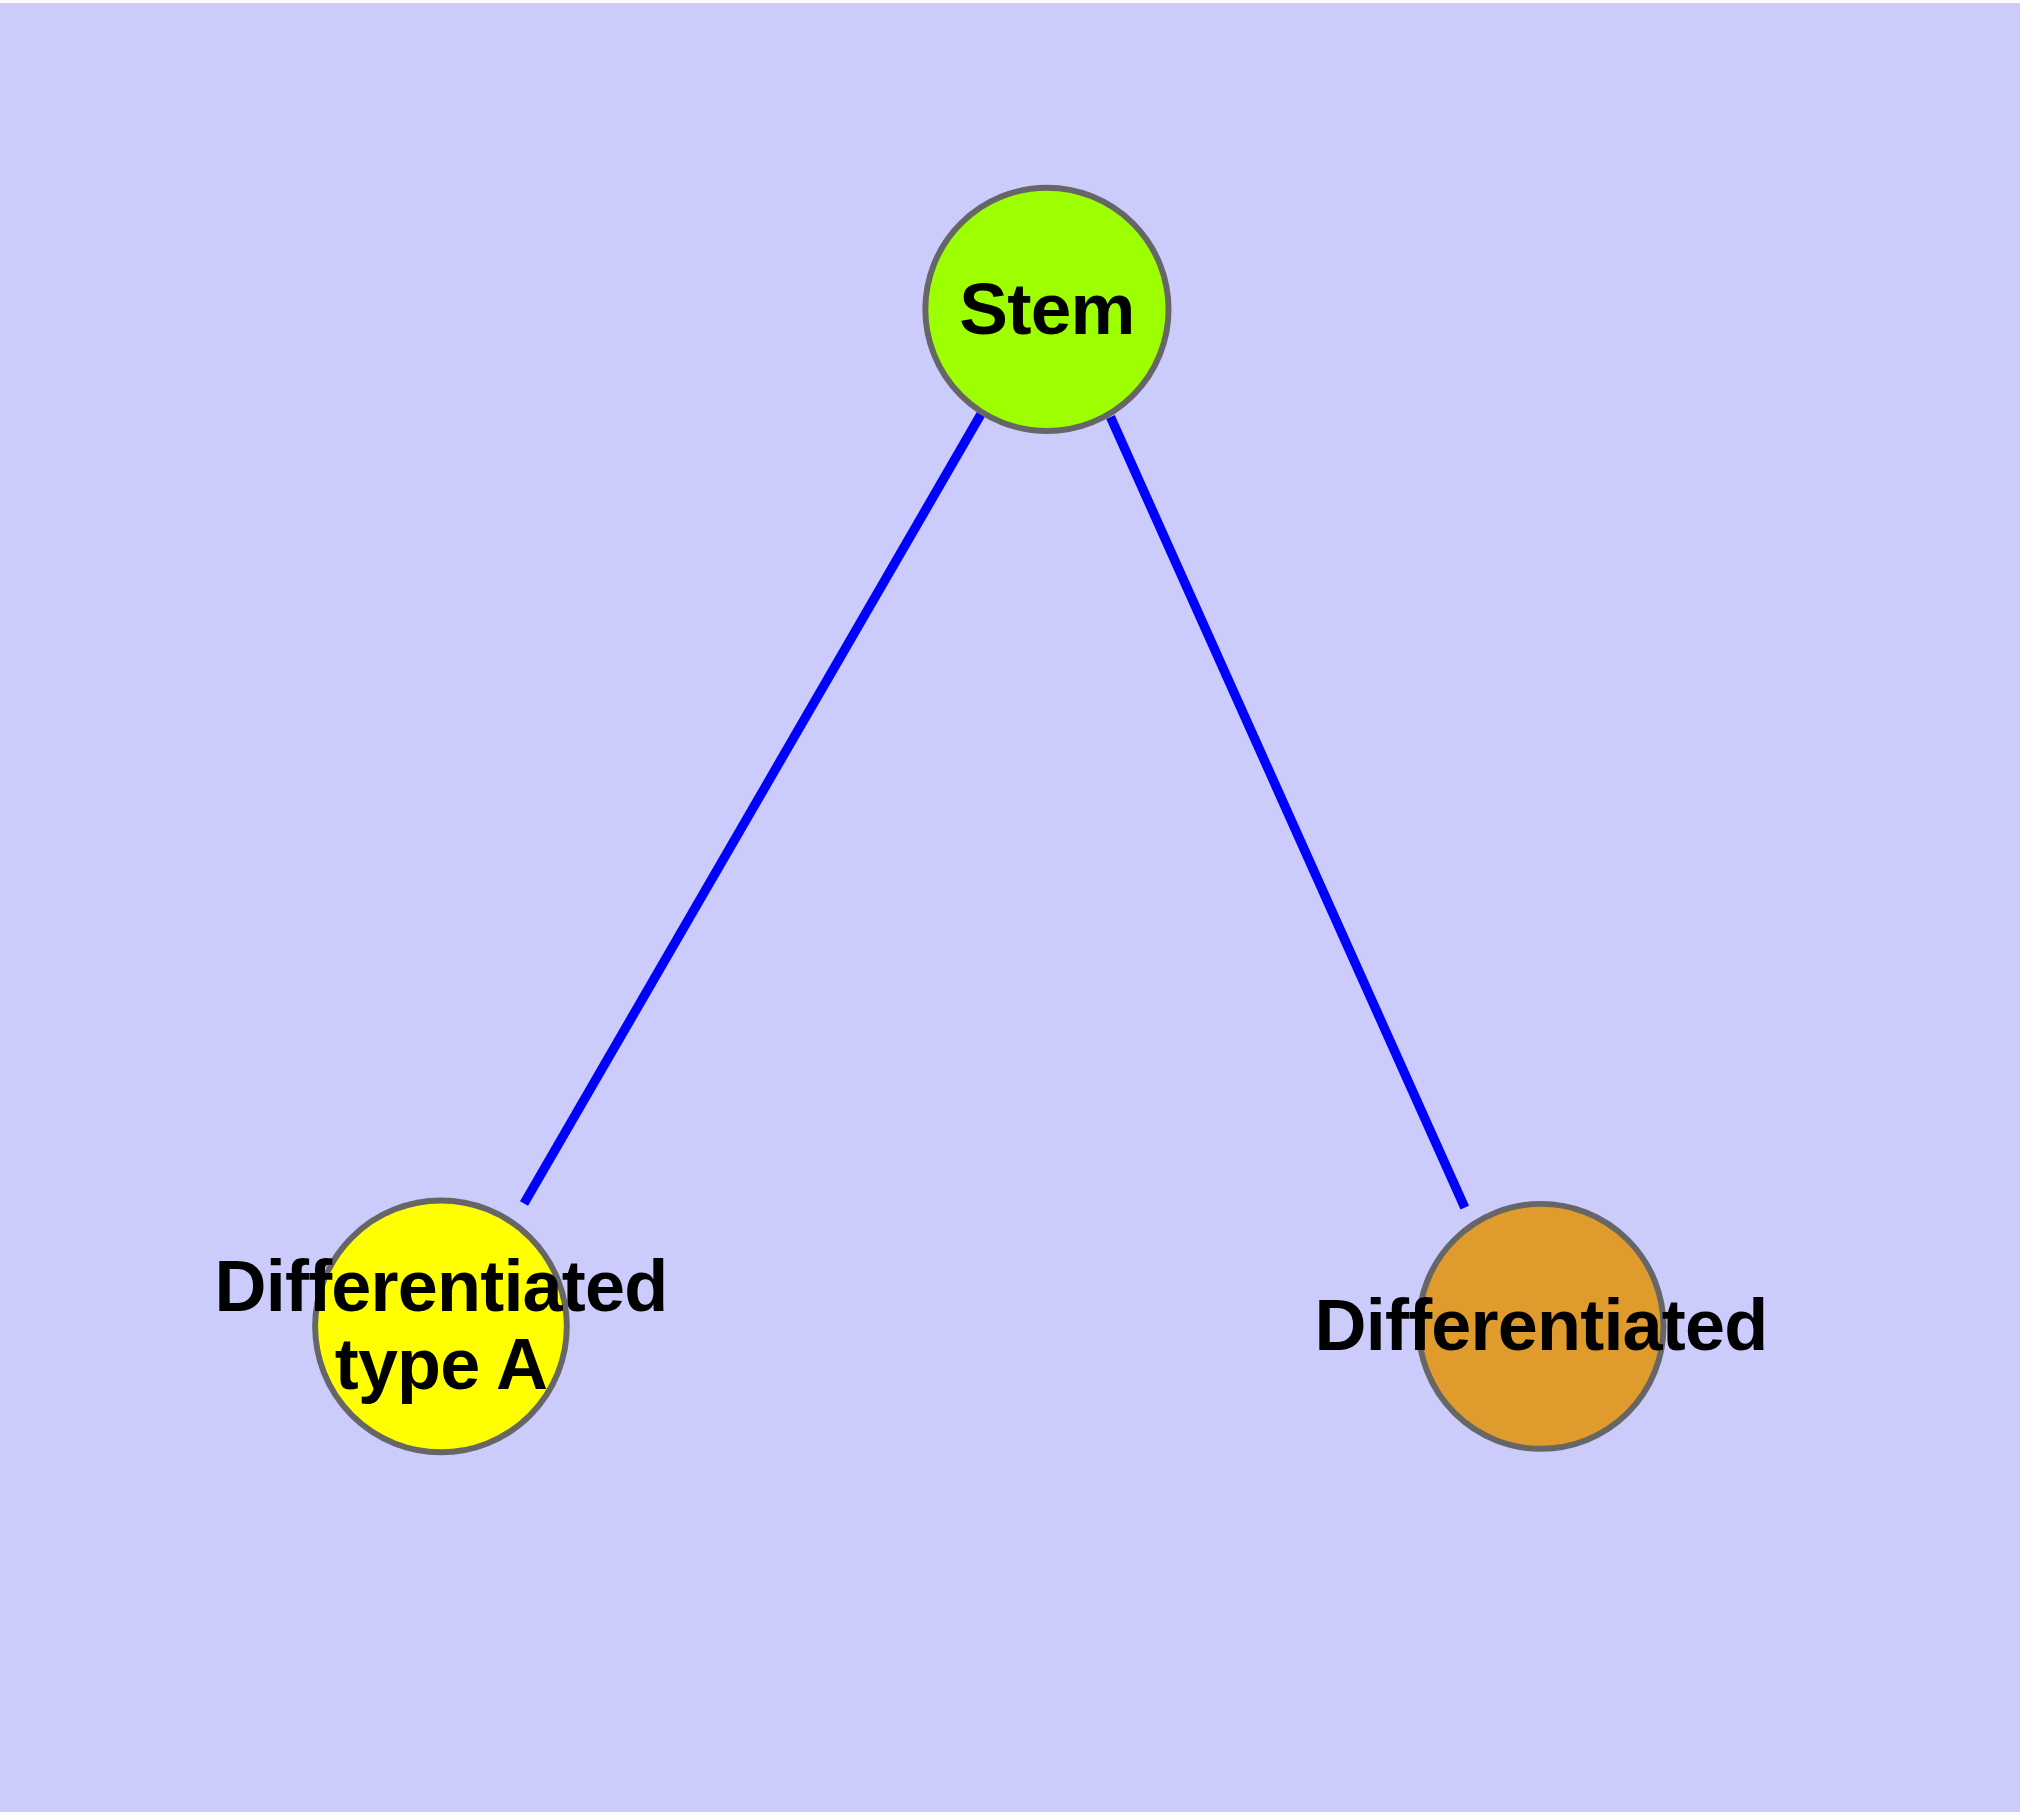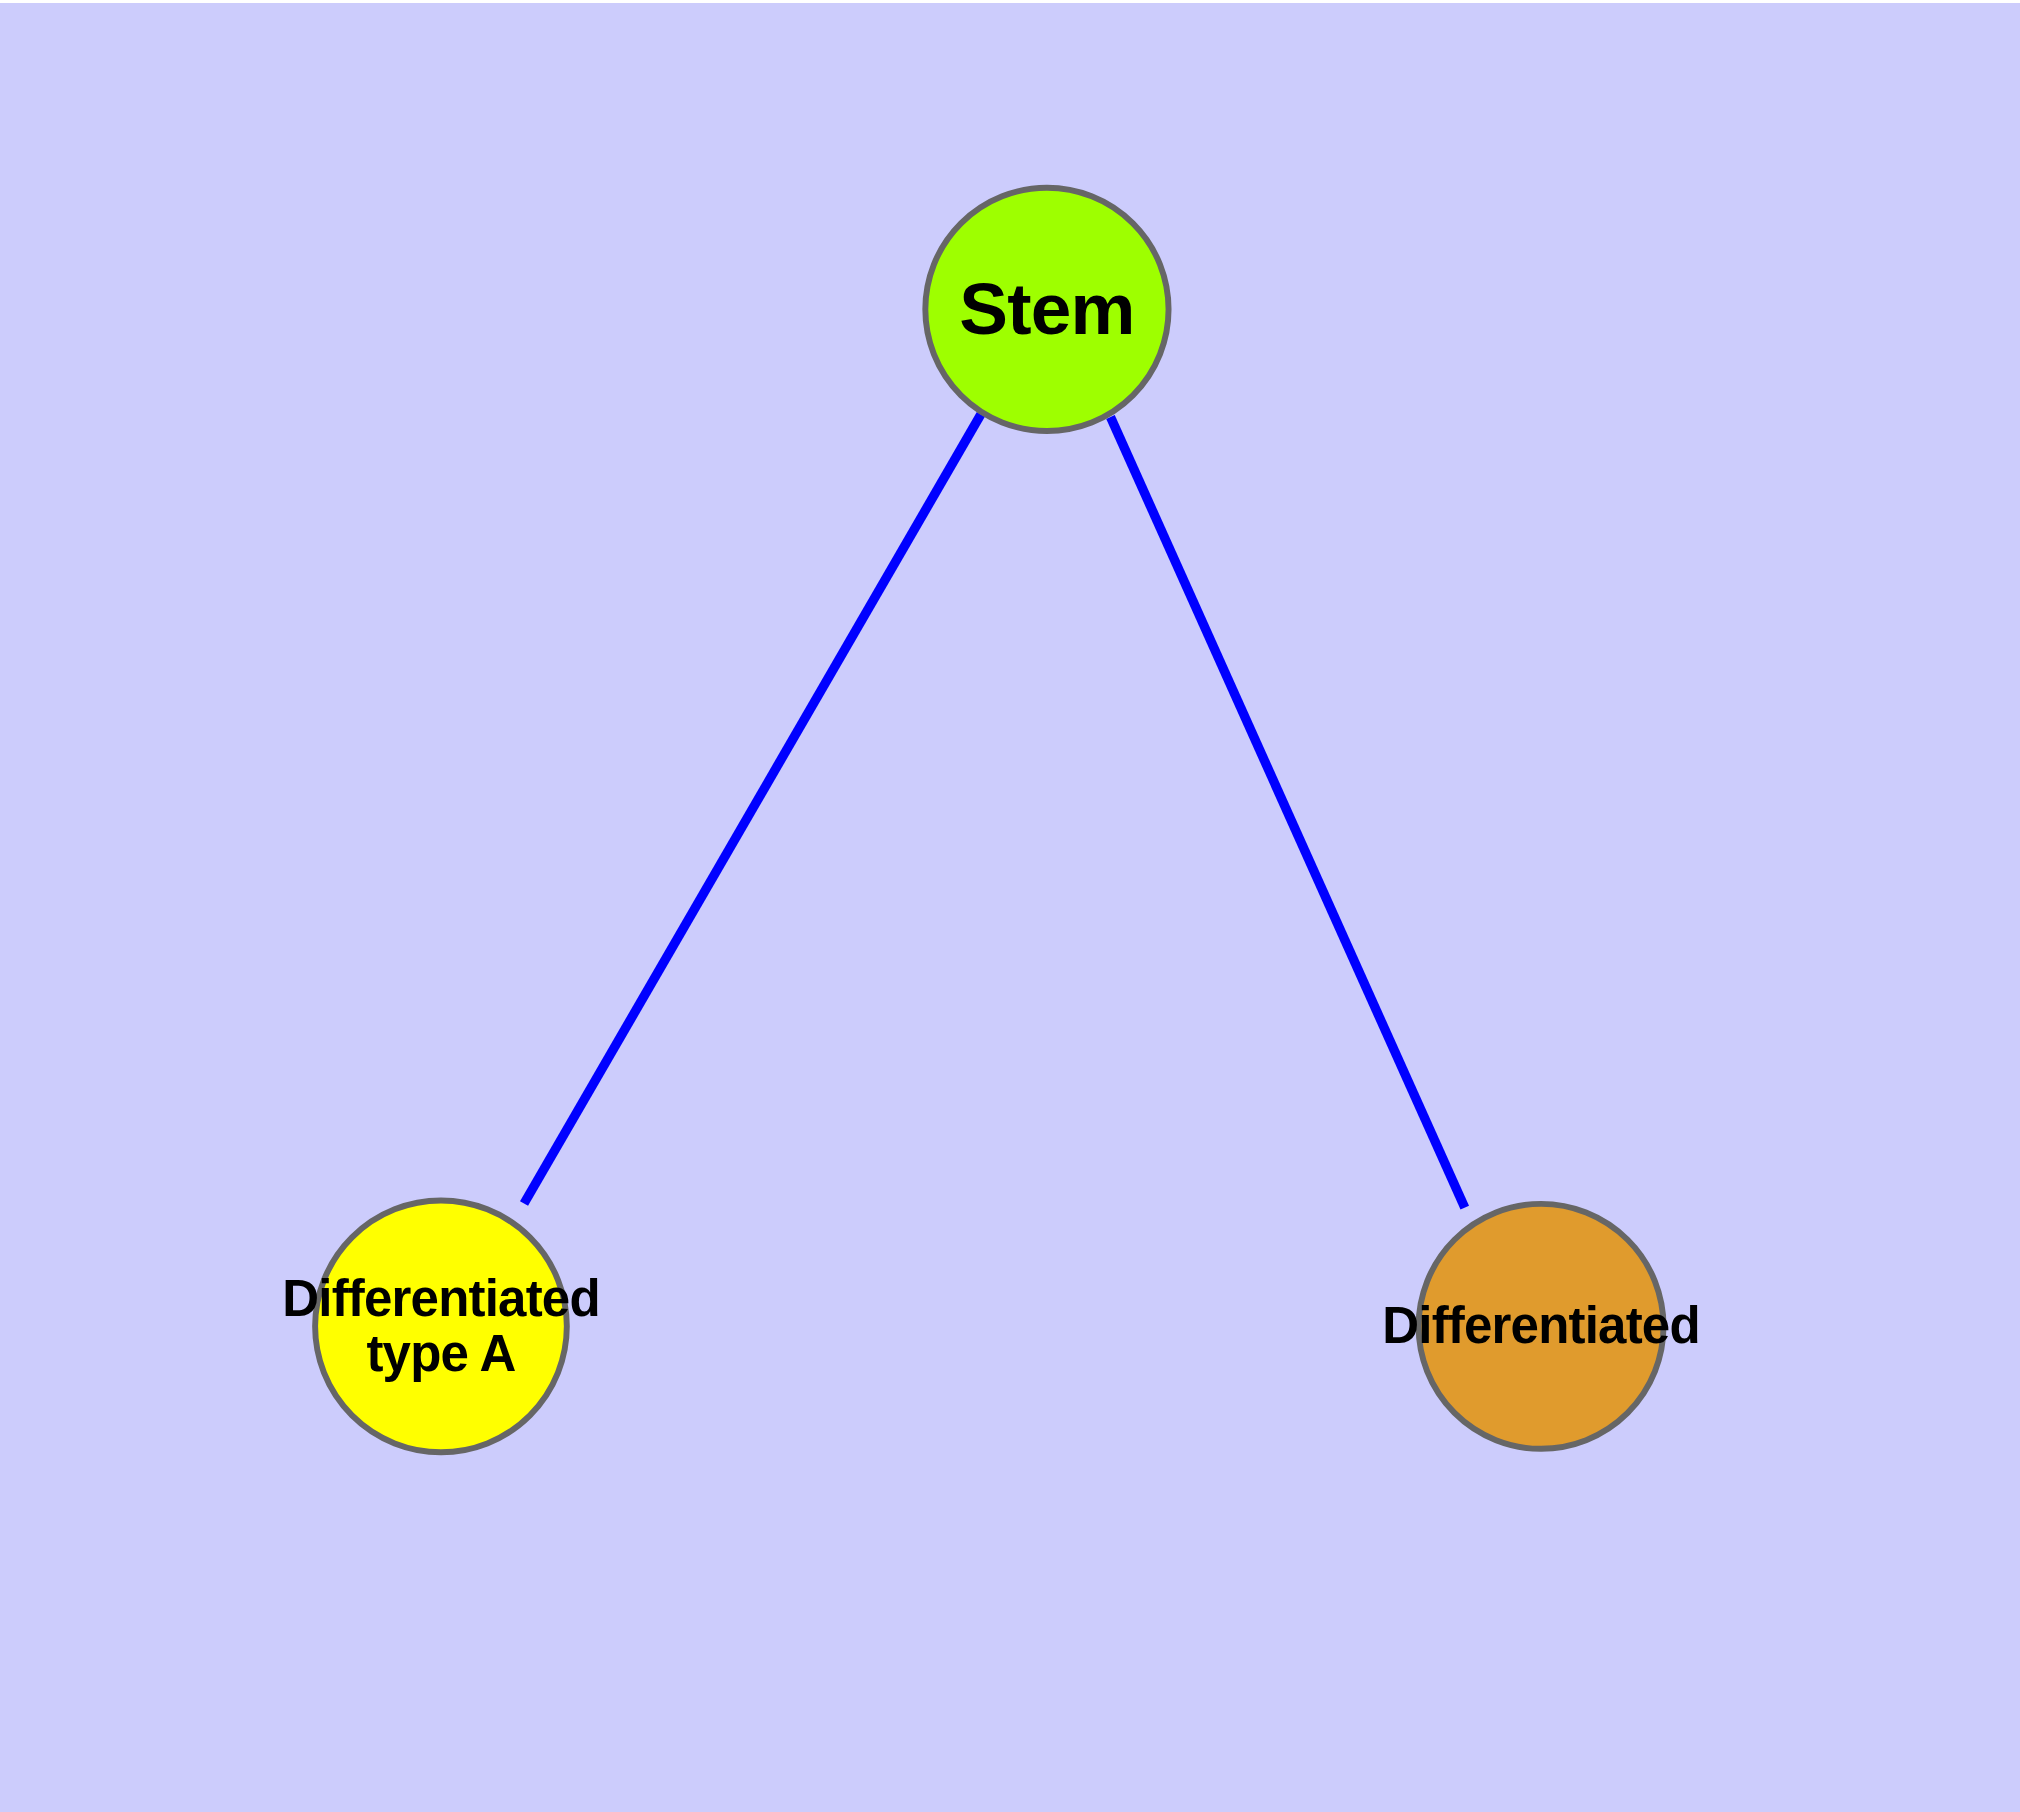--- a/index.html
+++ b/index.html
@@ -40,21 +40,21 @@
     text-align: center;
     color: #000000;
     font-family: "Liberation Sans", sans-serif;
     font-weight: bold;
     line-height: 1.08;
     white-space: pre;
     pointer-events: none;
     transform: translate(-50%, -50%);
   }
   .label-stem    { font-size: 73px; letter-spacing: -0.8px; }
-  .label-diff    { font-size: 51px; letter-spacing: -0.8px; }
+  .label-diff    { font-size: 72px; letter-spacing: -0.8px; }
 </style>
 </head>
 <body>
 
 <div id="canvas">
 
   <div id="plot-bg" style="background: rgb(204, 204, 252);"></div>
 
   <svg id="graph-svg" viewBox="0 0 2384 2138" xmlns="http://www.w3.org/2000/svg">
 

